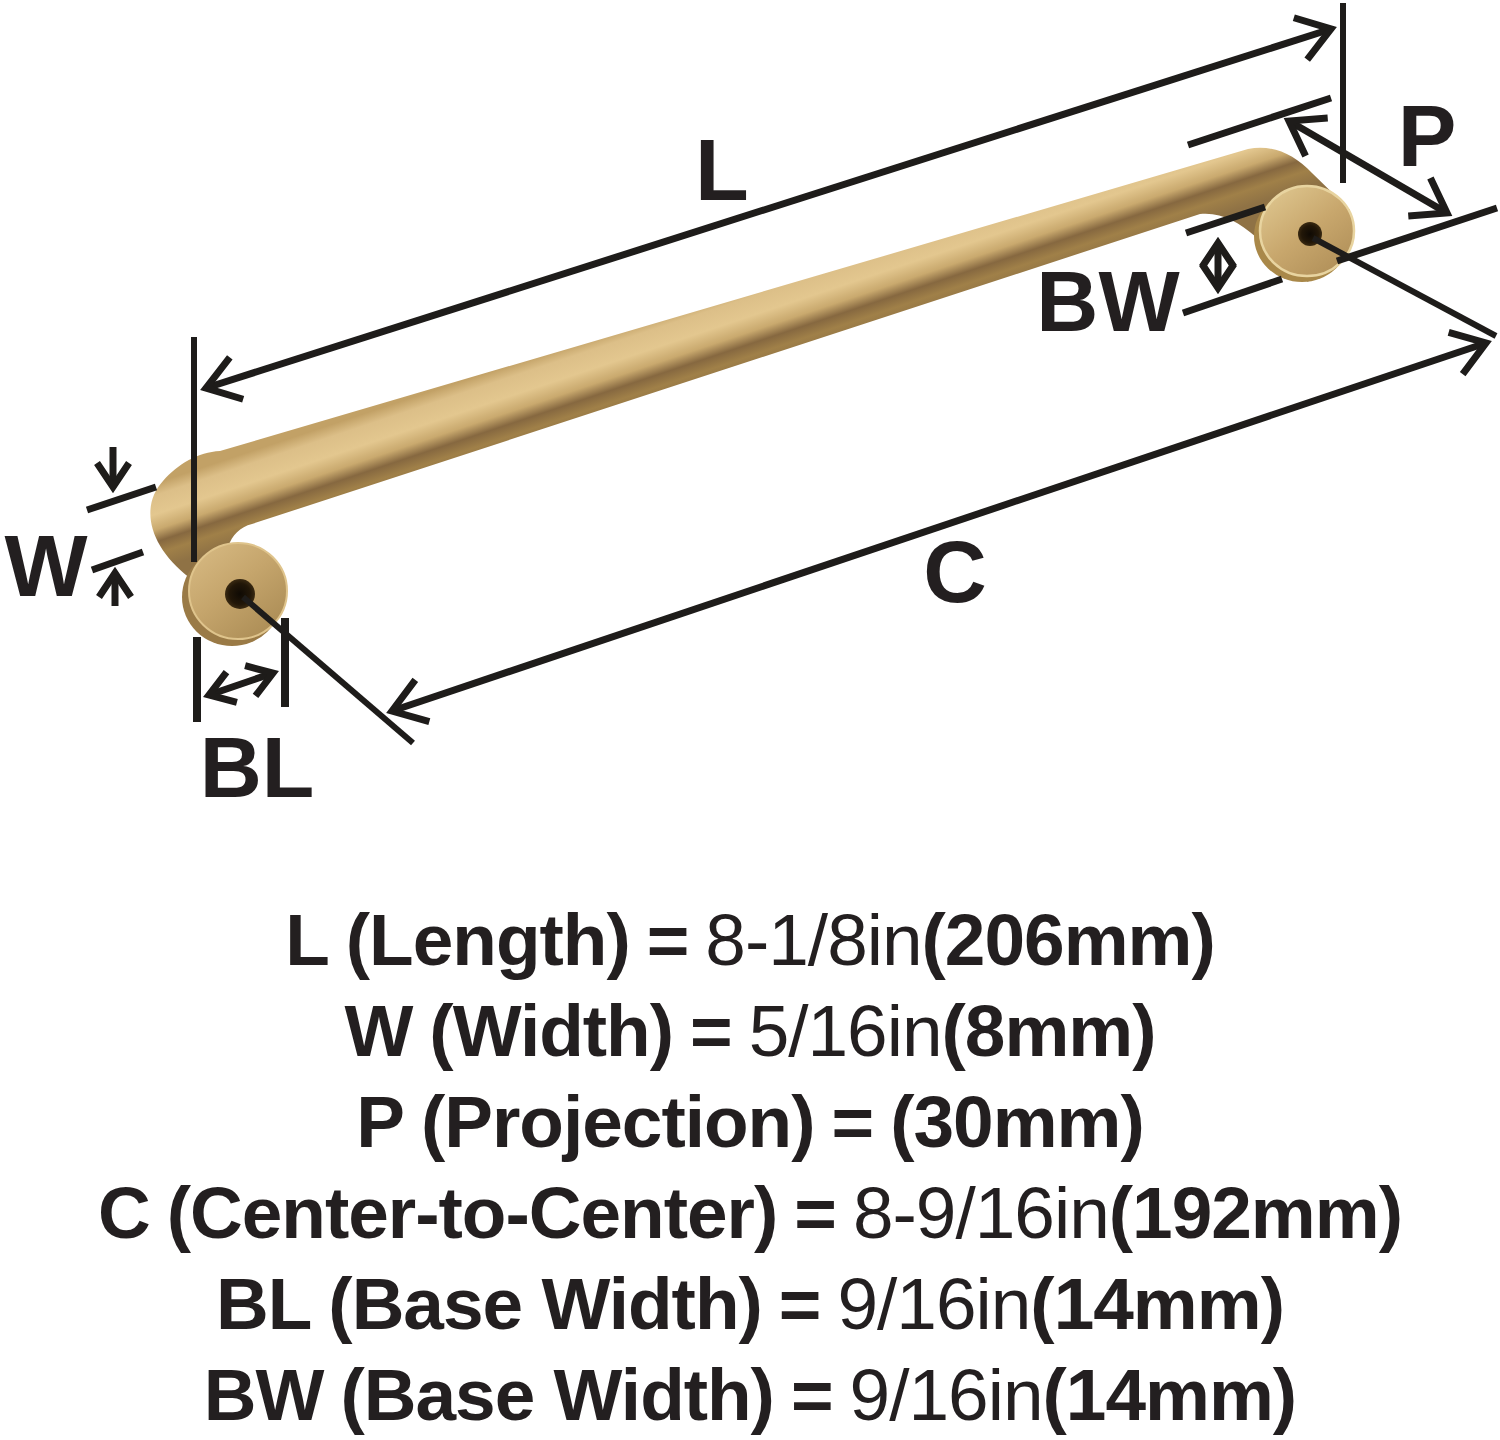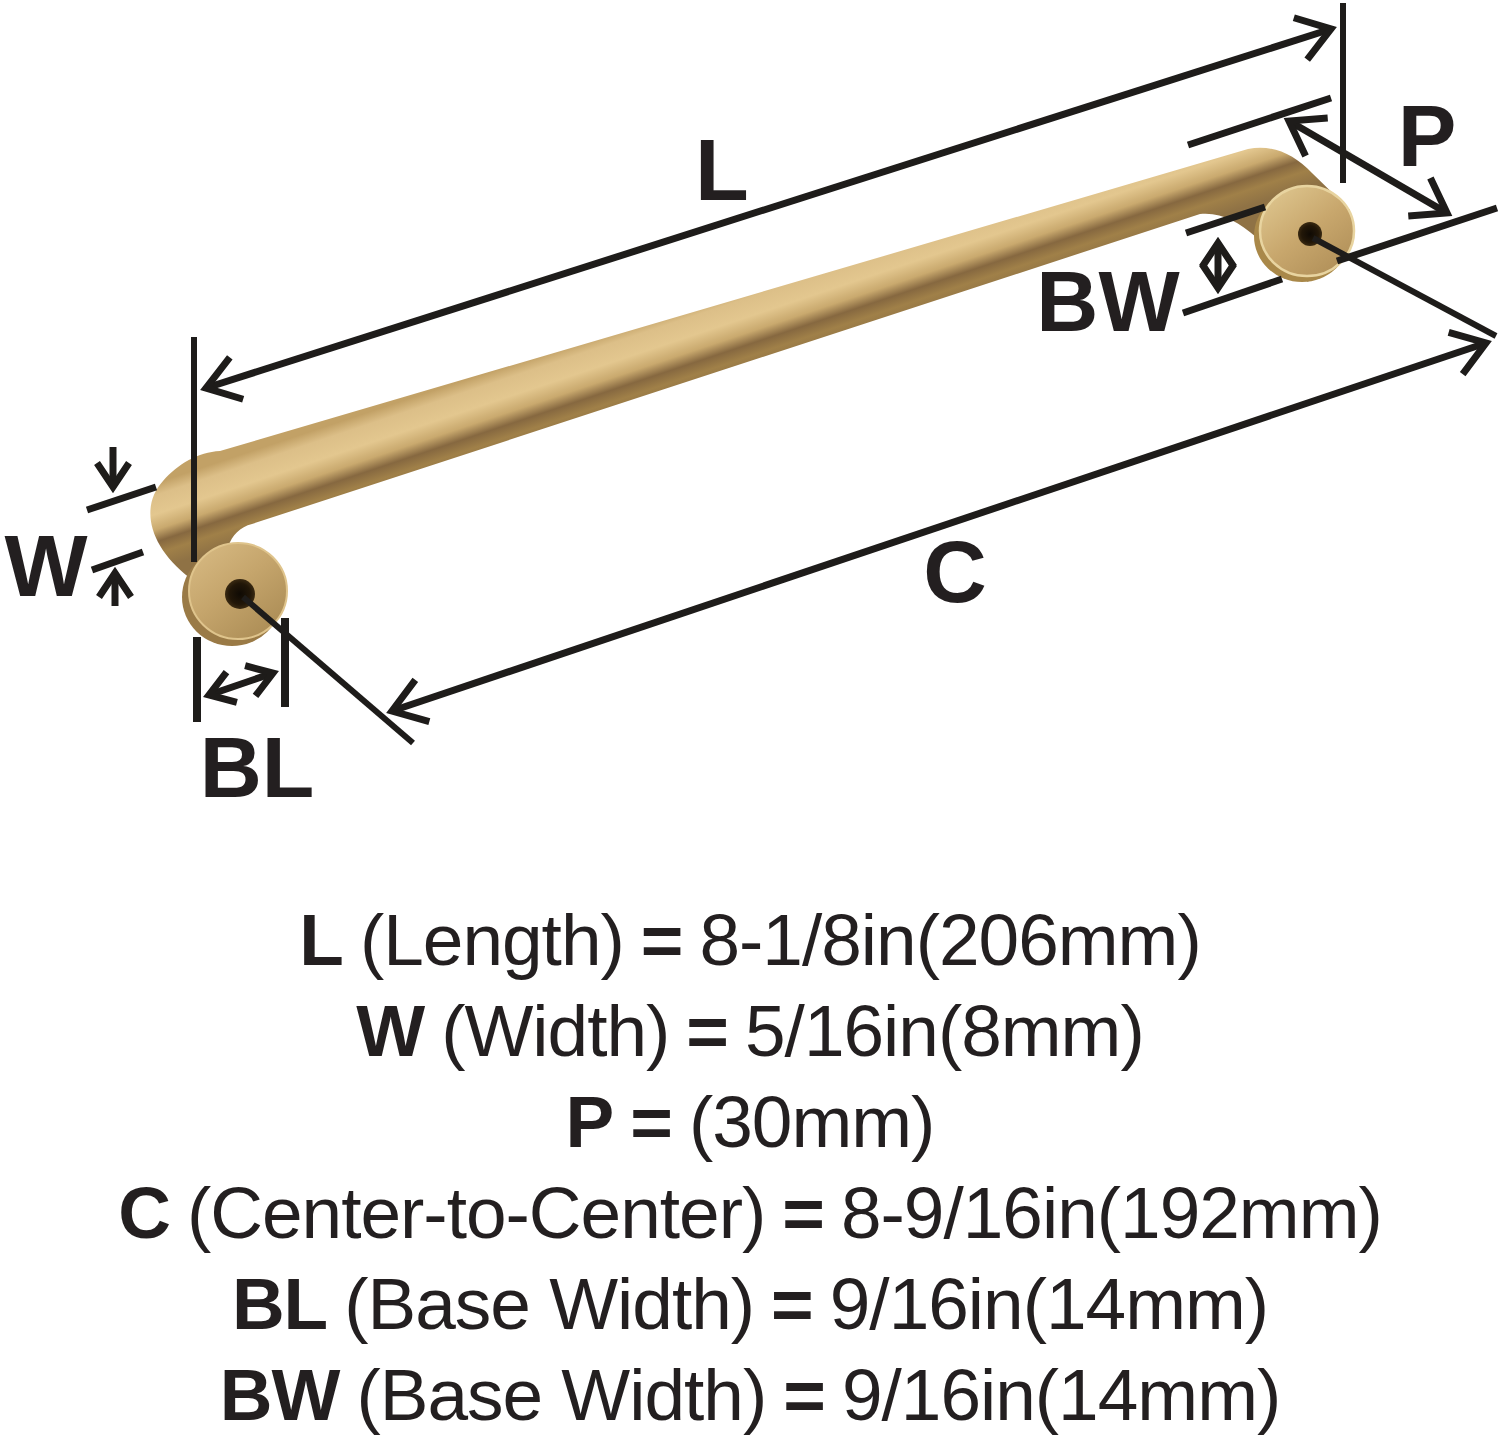--- a/index.html
+++ b/index.html
@@ -2,24 +2,24 @@
 <html><head>
 <meta charset="utf-8">
 <style>
   html,body{margin:0;padding:0;background:#ffffff;}
   body{width:1500px;height:1440px;position:relative;font-family:"Liberation Sans",sans-serif;}
   .diagram{display:block;width:1500px;height:880px;}
   .specs{width:1500px;padding-top:14px;box-sizing:border-box;}
   .spec-row{display:flex;justify-content:center;align-items:baseline;line-height:91px;height:91px;
             font-size:73px;color:#231f20;white-space:pre;letter-spacing:-1px;}
   .sym{font-weight:700;margin-right:17px;}
-  .name{font-weight:400;margin-right:17px;}
+  .name{font-weight:700;margin-right:17px;}
   .eq{font-weight:700;margin-right:17px;}
   .imp{font-weight:400;}
-  .met{font-weight:400;}
+  .met{font-weight:700;}
   svg text{font-family:"Liberation Sans",sans-serif;font-weight:700;fill:#231f20;}
 </style>
 </head>
 <body>
 
 <svg class="diagram" viewBox="0 0 1500 880" xmlns="http://www.w3.org/2000/svg">
   <defs>
     <linearGradient id="barGrad" gradientUnits="userSpaceOnUse" x1="717" y1="296" x2="743" y2="374">
       <stop offset="0" stop-color="#c2a166"></stop>
       <stop offset="0.14" stop-color="#dcbf88"></stop>
@@ -128,20 +128,21 @@
   </div>
   <div class="spec-row">
     <span class="sym">W</span>
     <span class="name">(Width)</span>
     <span class="eq">=</span>
     <span class="imp">5/16in</span>
     <span class="met">(8mm)</span>
   </div>
   <div class="spec-row">
     <span class="sym">P</span>
+    <span class="name">(Projection)</span>
     <span class="eq">=</span>
     <span class="met">(30mm)</span>
   </div>
   <div class="spec-row">
     <span class="sym">C</span>
     <span class="name">(Center-to-Center)</span>
     <span class="eq">=</span>
     <span class="imp">8-9/16in</span>
     <span class="met">(192mm)</span>
   </div>

